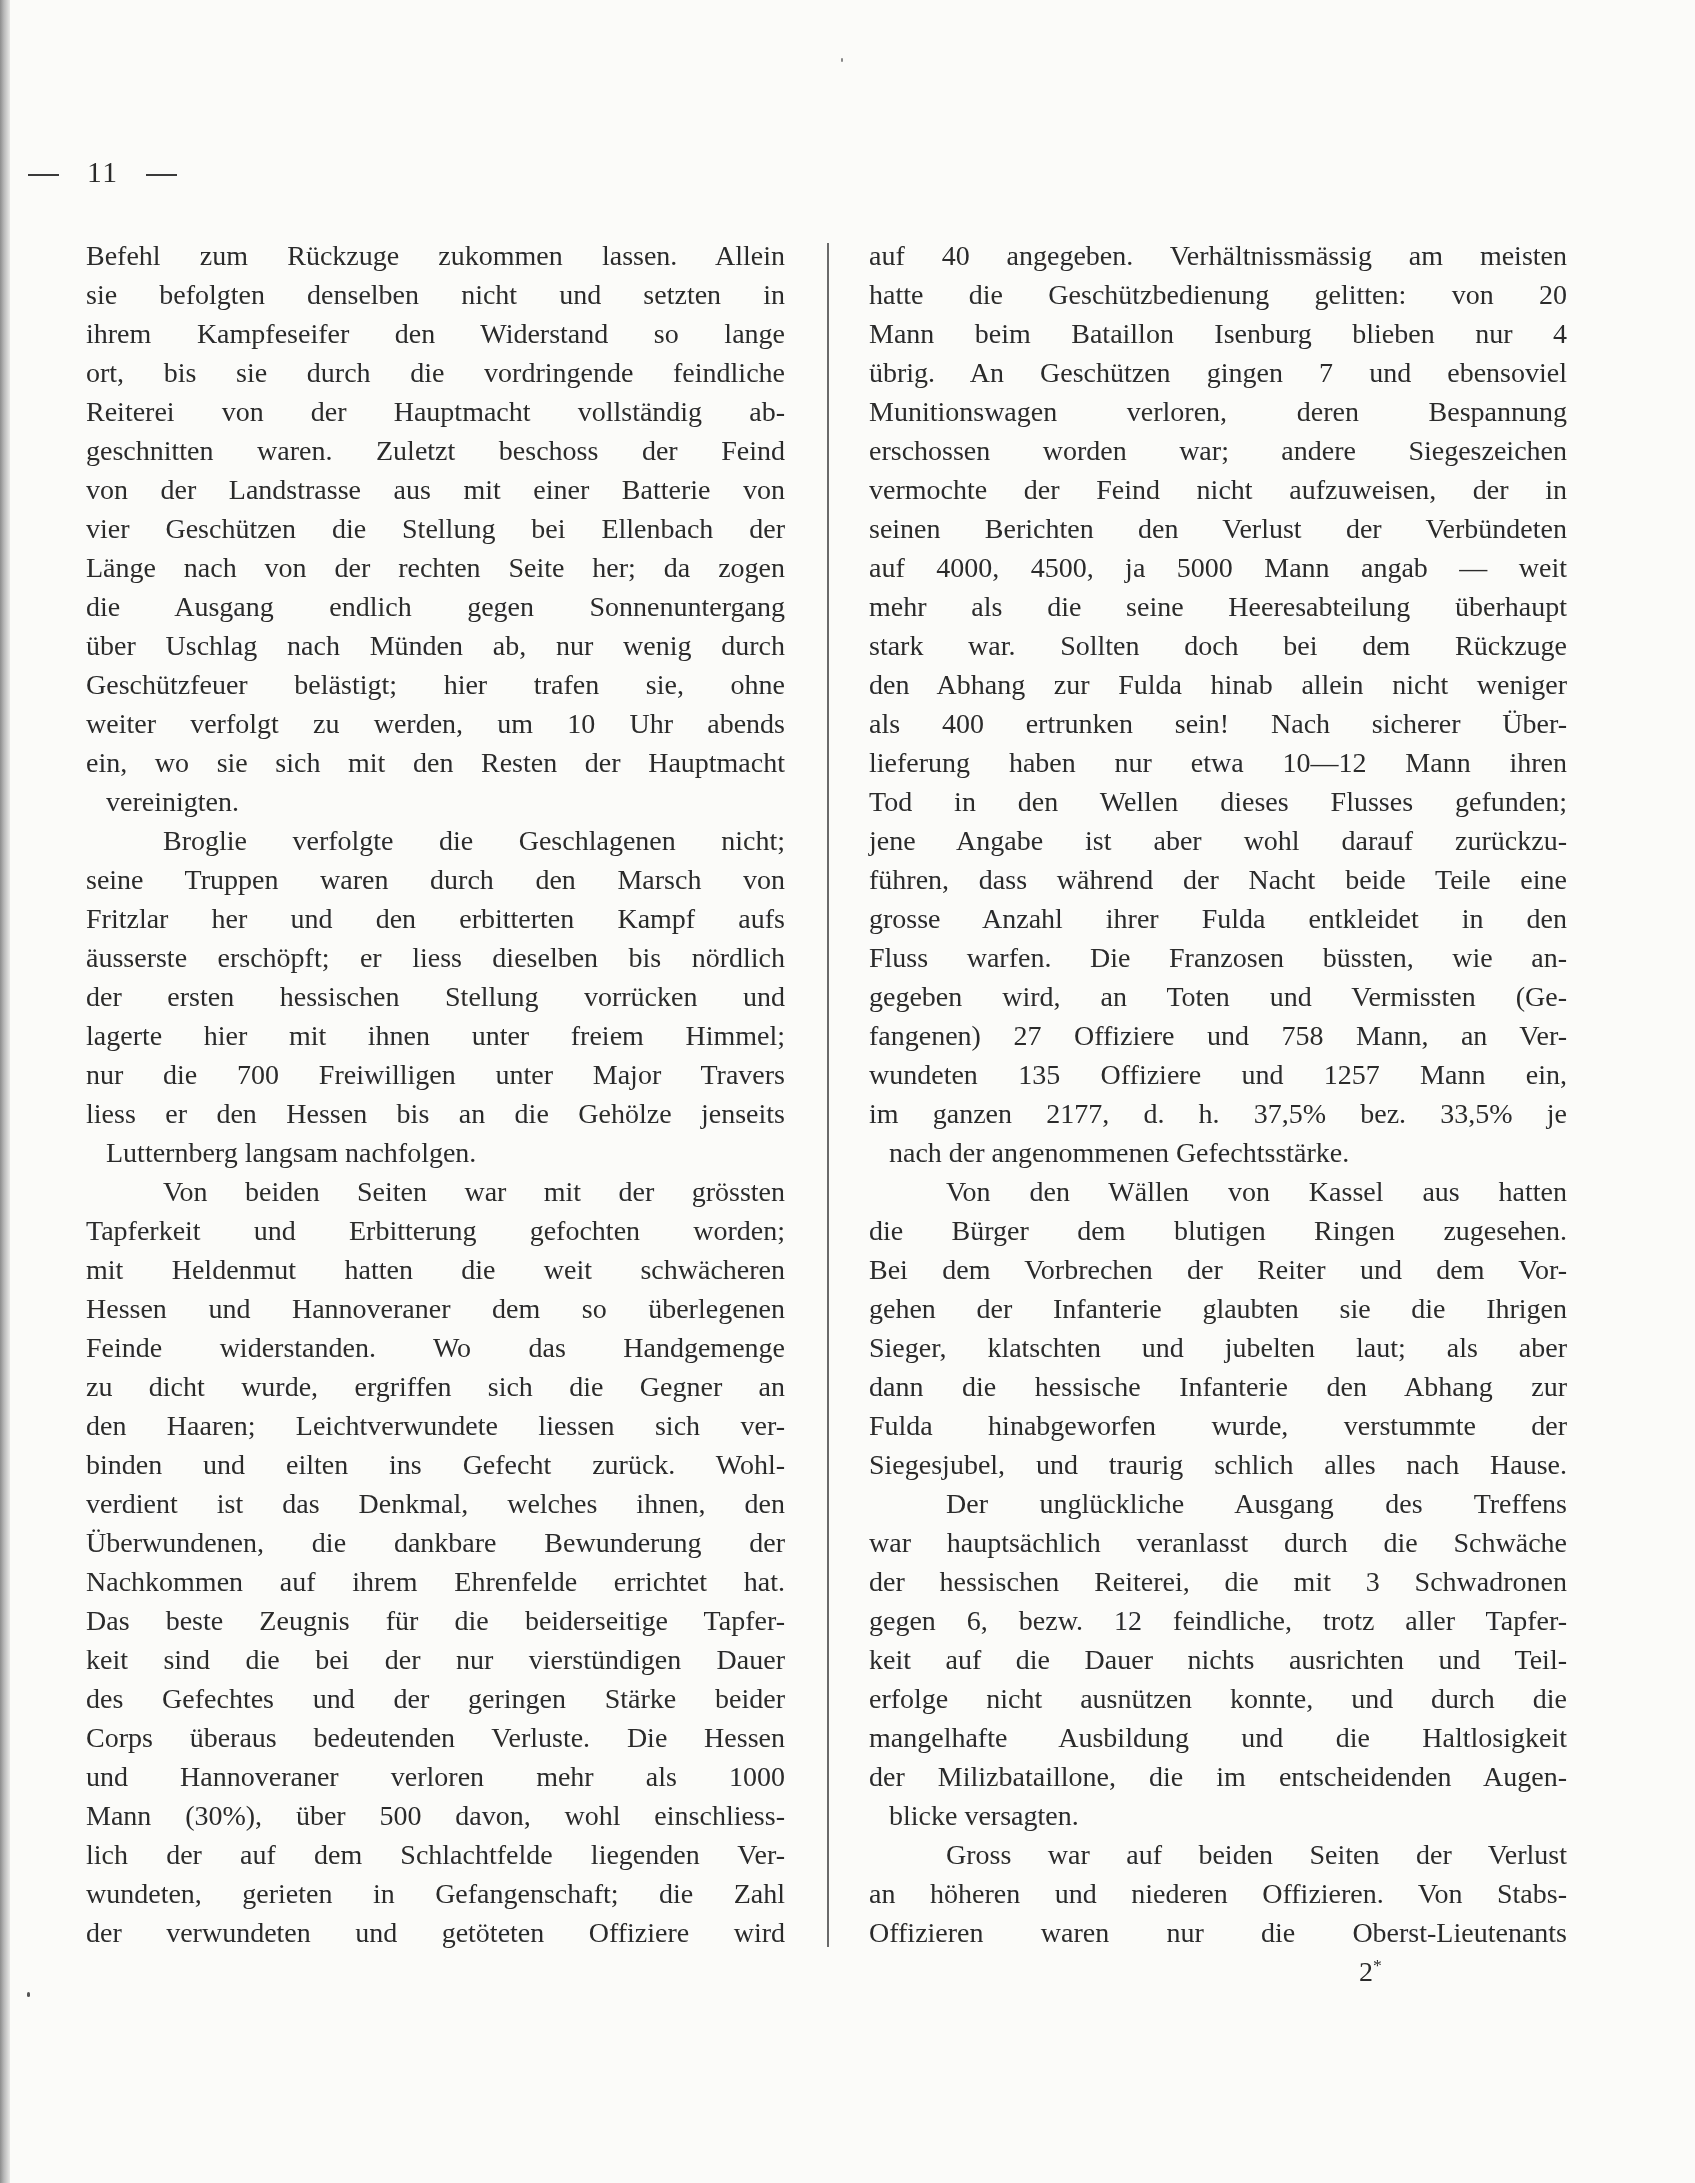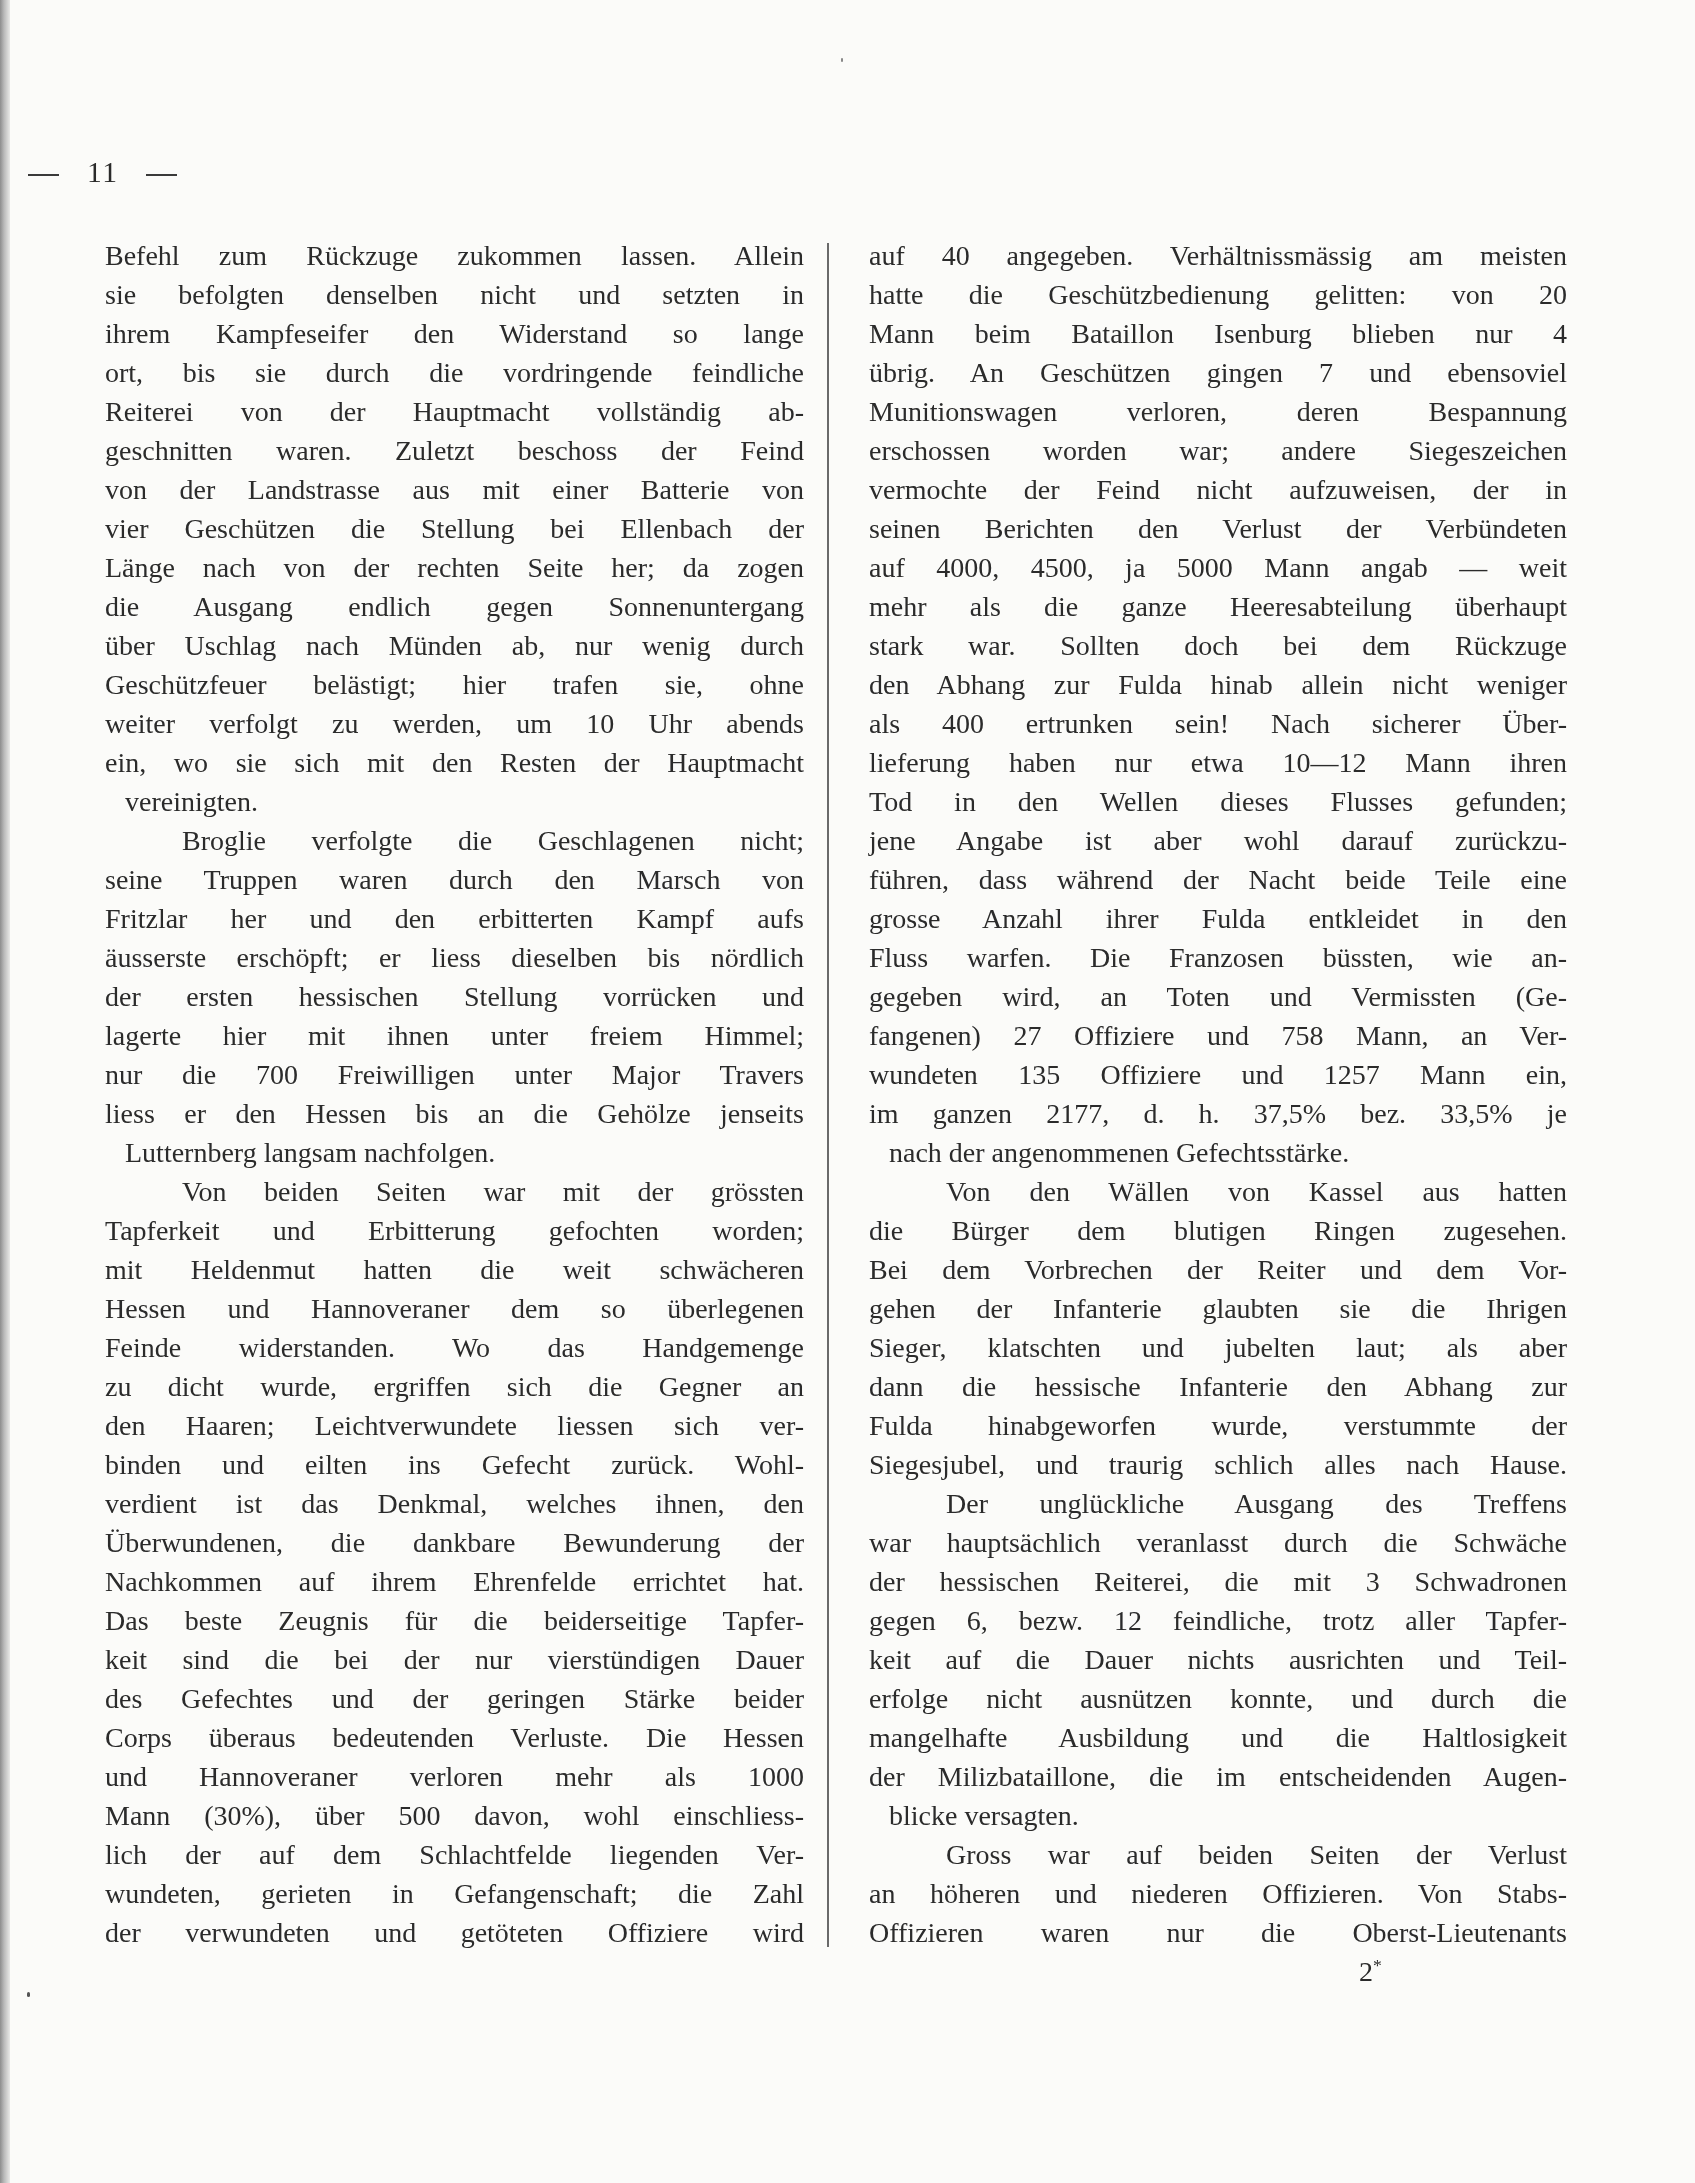--- a/index.html
+++ b/index.html
@@ -18,21 +18,21 @@
   }
   .page-header {
     position: absolute; top: 156px; left: 0; width: 1696px;
     text-align: left; font-size: 29.5px; letter-spacing: 1.5px; color: #2a2a2a;
   }
   .page-header .dash { display: inline-block; width: 31px; height: 1.5px; background: #3a3a3a; vertical-align: middle; margin: 0 28px; }
   .column {
     position: absolute; top: 236px;
     font-size: 28px; line-height: 39px;
   }
-  .col-left { left: 105px; width: 699px; }
+  .col-left { left: 86px; width: 699px; }
   .col-right { left: 869px; width: 698px; }
   .line {
     display: block; white-space: nowrap;
     text-align: justify; text-align-last: justify;
     height: 39px; overflow: visible;
   }
   .line.last { text-align-last: left; margin-left: 20px; }
   .line.indent { padding-left: 77px; }
   .divider {
     position: absolute; left: 827px; top: 243px; width: 1.5px; height: 1704px;
@@ -103,21 +103,21 @@
 <div class="column col-right" id="col-right">
     <span class="line">auf 40 angegeben. Verhältnissmässig am meisten</span>
     <span class="line">hatte die Geschützbedienung gelitten: von 20</span>
     <span class="line">Mann beim Bataillon Isenburg blieben nur 4</span>
     <span class="line">übrig. An Geschützen gingen 7 und ebensoviel</span>
     <span class="line">Munitionswagen verloren, deren Bespannung</span>
     <span class="line">erschossen worden war; andere Siegeszeichen</span>
     <span class="line">vermochte der Feind nicht aufzuweisen, der in</span>
     <span class="line">seinen Berichten den Verlust der Verbündeten</span>
     <span class="line">auf 4000, 4500, ja 5000 Mann angab — weit</span>
-    <span class="line">mehr als die ganze Heeresabteilung überhaupt</span>
+    <span class="line">mehr als die seine Heeresabteilung überhaupt</span>
     <span class="line">stark war. Sollten doch bei dem Rückzuge</span>
     <span class="line">den Abhang zur Fulda hinab allein nicht weniger</span>
     <span class="line">als 400 ertrunken sein! Nach sicherer Über-</span>
     <span class="line">lieferung haben nur etwa 10—12 Mann ihren</span>
     <span class="line">Tod in den Wellen dieses Flusses gefunden;</span>
     <span class="line">jene Angabe ist aber wohl darauf zurückzu-</span>
     <span class="line">führen, dass während der Nacht beide Teile eine</span>
     <span class="line">grosse Anzahl ihrer Fulda entkleidet in den</span>
     <span class="line">Fluss warfen. Die Franzosen büssten, wie an-</span>
     <span class="line">gegeben wird, an Toten und Vermissten (Ge-</span>

